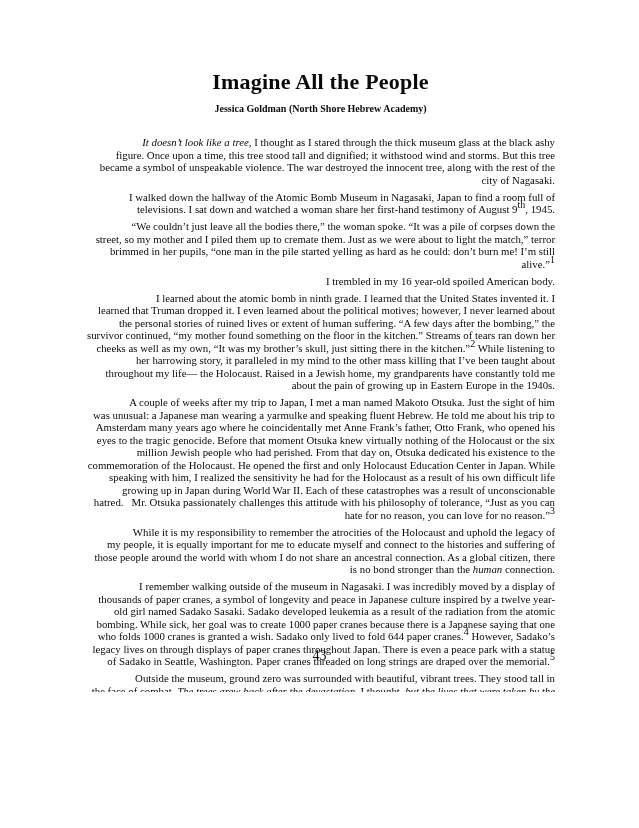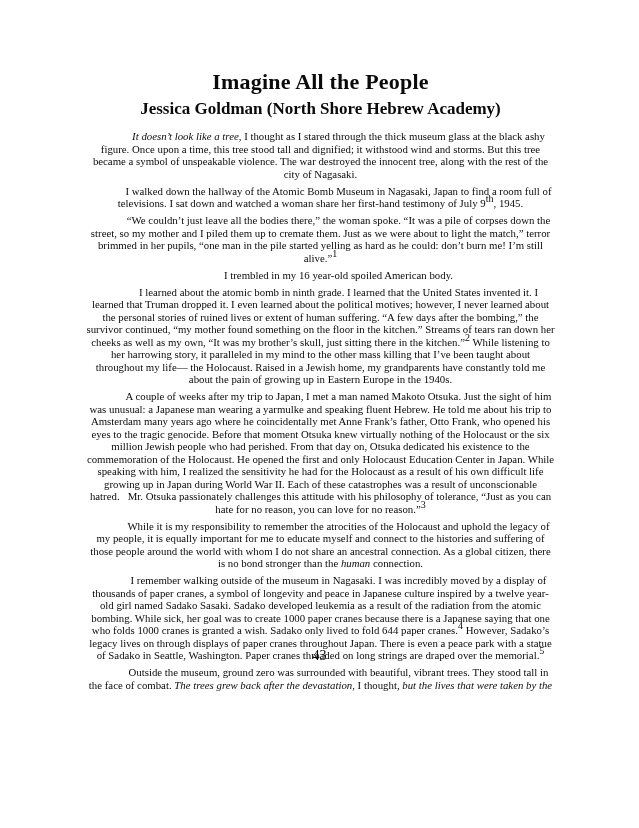--- a/index.html
+++ b/index.html
@@ -16,32 +16,32 @@
   }
   .title {
     font-size: 22px;
     line-height: 23px;
     font-weight: bold;
     text-align: center;
     margin: 0 0 9px 0;
     letter-spacing: 0.2px;
   }
   .byline {
-    font-size: 17px;
+    font-size: 10px;
     line-height: 13px;
     font-weight: bold;
     text-align: center;
-    margin: 0 0 15px 0;
+    margin: 0 0 21px 0;
   }
   .essay p {
     font-size: 10.8px;
     line-height: 12.5px;
     margin: 0 0 4.5px 0;
     text-indent: 36px;
-    text-align: center;
+    text-align: right;
   }
   .it { font-style: italic; }
   sup.fn {
     font-size: 10px;
     line-height: 0;
     vertical-align: super;
   }
   .pageno {
     position: absolute;
     left: 0;
@@ -54,21 +54,21 @@
   }
 </style>
 </head>
 <body>
 
 <div class="page">
   <h1 class="title">Imagine All the People</h1>
   <h2 class="byline">Jessica Goldman (North Shore Hebrew Academy)</h2>
   <div class="essay">
       <p><span class="it">It doesn’t look like a tree</span><span>, I thought as I stared through the thick museum glass at the black ashy figure. Once upon a time, this tree stood tall and dignified; it withstood wind and storms. But this tree became a symbol of unspeakable violence. The war destroyed the innocent tree, along with the rest of the city of Nagasaki.</span></p>
-      <p><span>I walked down the hallway of the Atomic Bomb Museum in Nagasaki, Japan to find a room full of televisions. I sat down and watched a woman share her first-hand testimony of July 9</span><sup class="fn">th</sup><span>, 1945.</span></p>
+      <p><span>I walked down the hallway of the Atomic Bomb Museum in Nagasaki, Japan to find a room full of televisions. I sat down and watched a woman share her first-hand testimony of August 9</span><sup class="fn">th</sup><span>, 1945.</span></p>
       <p><span>“We couldn’t just leave all the bodies there,” the woman spoke. “It was a pile of corpses down the street, so my mother and I piled them up to cremate them. Just as we were about to light the match,” terror brimmed in her pupils, “one man in the pile started yelling as hard as he could: don’t burn me! I’m still alive.”</span><sup class="fn">1</sup></p>
       <p><span>I trembled in my 16 year-old spoiled American body.</span></p>
       <p><span>I learned about the atomic bomb in ninth grade. I learned that the United States invented it. I learned that Truman dropped it. I even learned about the political motives; however, I never learned about the personal stories of ruined lives or extent of human suffering. “A few days after the bombing,” the survivor continued, “my mother found something on the floor in the kitchen.” Streams of tears ran down her cheeks as well as my own, “It was my brother’s skull, just sitting there in the kitchen.”</span><sup class="fn">2</sup><span> While listening to her harrowing story, it paralleled in my mind to the other mass killing that I’ve been taught about throughout my life— the Holocaust. Raised in a Jewish home, my grandparents have constantly told me about the pain of growing up in Eastern Europe in the 1940s.</span></p>
       <p><span>A couple of weeks after my trip to Japan, I met a man named Makoto Otsuka. Just the sight of him was unusual: a Japanese man wearing a yarmulke and speaking fluent Hebrew. He told me about his trip to Amsterdam many years ago where he coincidentally met Anne Frank’s father, Otto Frank, who opened his eyes to the tragic genocide. Before that moment Otsuka knew virtually nothing of the Holocaust or the six million Jewish people who had perished. From that day on, Otsuka dedicated his existence to the commemoration of the Holocaust. He opened the first and only Holocaust Education Center in Japan. While speaking with him, I realized the sensitivity he had for the Holocaust as a result of his own difficult life growing up in Japan during World War II. Each of these catastrophes was a result of unconscionable hatred.&nbsp;&nbsp; Mr. Otsuka passionately challenges this attitude with his philosophy of tolerance, “Just as you can hate for no reason, you can love for no reason.”</span><sup class="fn">3</sup></p>
       <p><span>While it is my responsibility to remember the atrocities of the Holocaust and uphold the legacy of my people, it is equally important for me to educate myself and connect to the histories and suffering of those people around the world with whom I do not share an ancestral connection. As a global citizen, there is no bond stronger than the </span><span class="it">human</span><span> connection.</span></p>
       <p><span>I remember walking outside of the museum in Nagasaki. I was incredibly moved by a display of thousands of paper cranes, a symbol of longevity and peace in Japanese culture inspired by a twelve year-old girl named Sadako Sasaki. Sadako developed leukemia as a result of the radiation from the atomic bombing. While sick, her goal was to create 1000 paper cranes because there is a Japanese saying that one who folds 1000 cranes is granted a wish. Sadako only lived to fold 644 paper cranes.</span><sup class="fn">4</sup><span> However, Sadako’s legacy lives on through displays of paper cranes throughout Japan. There is even a peace park with a statue of Sadako in Seattle, Washington. Paper cranes threaded on long strings are draped over the memorial.</span><sup class="fn">5</sup></p>
       <p><span>Outside the museum, ground zero was surrounded with beautiful, vibrant trees. They stood tall in the face of combat. </span><span class="it">The trees grew back after the devastation</span><span>, I thought, </span><span class="it">but the lives that were taken by the hands of war will be tragically lost forever</span><span>. I continued walking only to discover a plaque etched with the lyrics of a John Lennon song, “Imagine all the people, living life in peace.”</span></p>
     </div>
   <div class="pageno">43</div>
 </div>

